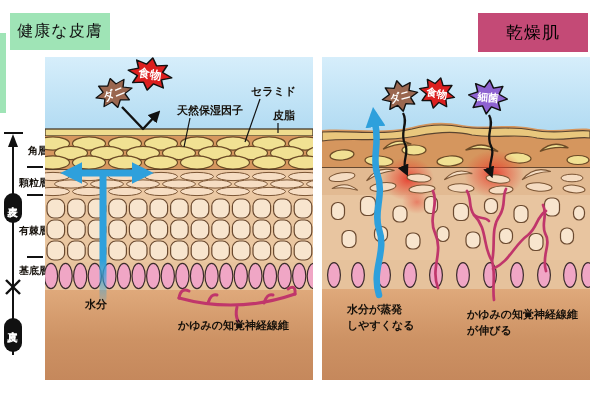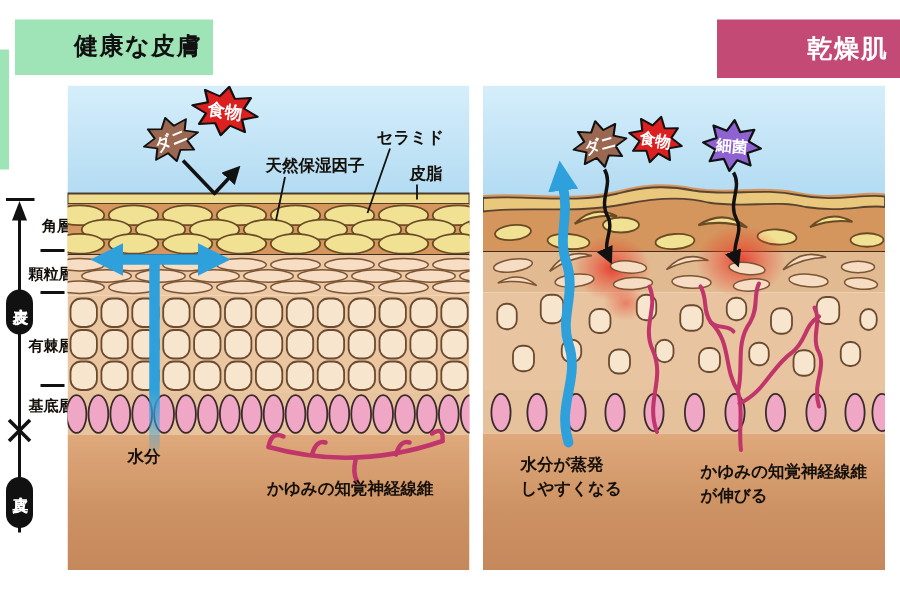--- a/index.html
+++ b/index.html
@@ -1,21 +1,21 @@
 <!DOCTYPE html>
 <html><head>
 <meta charset="utf-8">
 <style>
   html,body{margin:0;padding:0;}
   .stage{position:relative;width:600px;height:400px;background:#ffffff;overflow:hidden;
          font-family:"DejaVu Sans","Liberation Sans",sans-serif;}
   .title-box{position:absolute;display:flex;align-items:center;justify-content:center;
-             font-weight:bold;letter-spacing:1px;padding-left:32px;}
+             font-weight:normal;letter-spacing:1px;}
   .title-healthy{left:10px;top:13px;width:100px;height:37px;background:#9fe4b6;color:#111;font-size:16px;}
-  .title-dry{left:478px;top:13px;width:110px;height:39px;background:#c44a76;color:#ffffff;font-size:17px;}
+  .title-dry{left:478px;top:13px;width:110px;height:39px;background:#c44a76;color:#000000;font-size:17px;}
   .green-sliver{position:absolute;left:0;top:33px;width:6px;height:80px;background:#9fe4b6;}
   svg{position:absolute;overflow:hidden;}
   #axisSvg{left:0;top:57px;}
   #leftSvg{left:45px;top:57px;}
   #rightSvg{left:322px;top:57px;}
   text{font-family:"DejaVu Sans","Liberation Sans",sans-serif;}
   .lbl{font-size:11px;font-weight:bold;fill:#15100a;}
   .lbl-s{font-size:10px;font-weight:bold;fill:#15100a;}
   .star-txt{font-weight:bold;fill:#fff;text-anchor:middle;}
   .cap-txt{font-size:10.5px;font-weight:bold;fill:#fff;writing-mode:vertical-rl;text-orientation:upright;}

